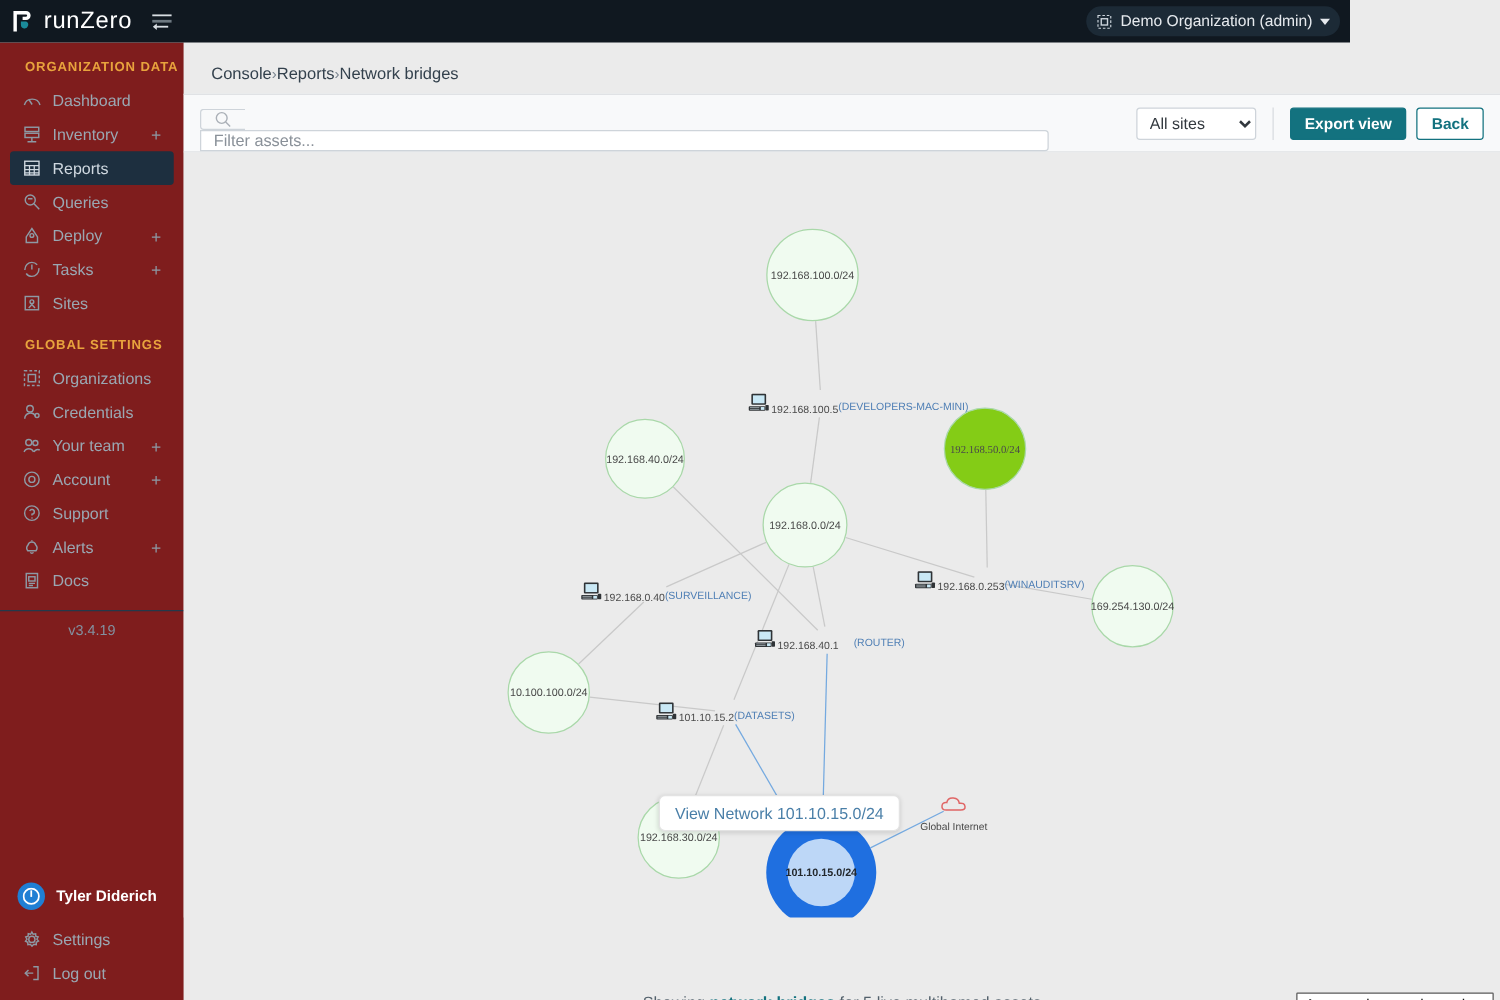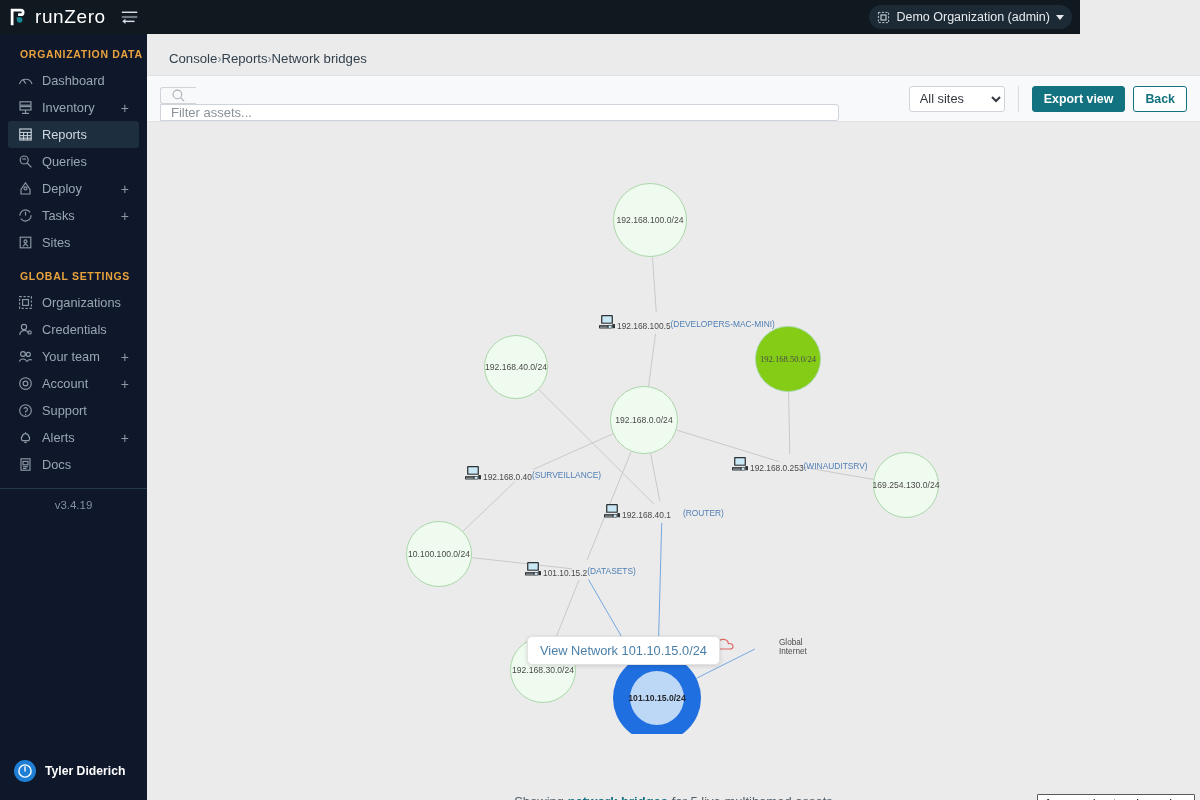--- a/index.html
+++ b/index.html
@@ -28,21 +28,21 @@
     background: #1c2a36; border-radius: 12px; display: flex; align-items: center;
     padding: 0 8px; gap: 6px; cursor: pointer;
   }
   .org-chip .org-label { color: #e6eaee; font-size: 12.5px; }
   .caret { width: 0; height: 0; border-left: 4.5px solid transparent;
            border-right: 4.5px solid transparent; border-top: 5px solid #e6eaee; }
 
   
   .sidebar {
     position: absolute; top: 34px; left: 0; width: 147px; height: 766px;
-    background: #0f172a; display: flex; flex-direction: column;
+    background: #7f1d1d; display: flex; flex-direction: column;
   }
   .side-section {
     color: #e8a33d; font-size: 10.5px; letter-spacing: 0.7px;
     padding: 14px 0 7px 20px; font-weight: 600;
   }
   .nav-item {
     display: flex; align-items: center; height: 27px;
     margin: 0 8px; padding-left: 10px; border-radius: 3px;
     color: #9aa7b2; font-size: 12.8px; cursor: pointer; position: relative;
   }
@@ -124,21 +124,21 @@
     width: 54px; height: 54px; border-radius: 50%; background: #bdd7f7;
     display: flex; align-items: center; justify-content: center;
     font-size: 8.6px; color: #23282d; font-weight: 600;
   }
 
   .host-node { position: absolute; display: flex; align-items: center; cursor: pointer; }
   .host-ico { width: 20px; height: 18px; }
   .host-ip { font-size: 8.4px; color: #4a4a4a; margin-top: 2px; white-space: nowrap; }
   .host-name { font-size: 8.4px; color: #4f7fb5; white-space: nowrap; line-height: 1.15; }
 
-  .inet-node { position: absolute; display: flex; flex-direction: row; align-items: center; cursor: pointer; gap: 44px; }
+  .inet-node { position: absolute; display: flex; flex-direction: column; align-items: center; cursor: pointer; }
   .inet-label { font-size: 8.2px; color: #4a4a4a; margin-top: 2px; }
 
   .tooltip {
     position: absolute; background: #ffffff; border: 1px solid #e3e3e3;
     border-radius: 5px; padding: 6px 12px; font-size: 12.8px; color: #4a7fa8;
     box-shadow: 0 1px 4px rgba(0,0,0,0.14); white-space: nowrap; z-index: 20;
   }
 
   
   .showing {
@@ -342,20 +342,41 @@
     <div class="side-bottom">
       <div class="user-row">
         <span class="avatar">
           <svg width="14" height="14" viewBox="0 0 16 16">
             <circle cx="8" cy="8" r="7" fill="none" stroke="#ffffff" stroke-width="1.6"></circle>
             <rect x="7.2" y="2.6" width="1.6" height="6" fill="#ffffff"></rect>
           </svg>
         </span>
         <span class="user-name">Tyler Diderich</span>
       </div>
+      <div id="bottom-nav">
+          <div class="nav-item">
+            <span class="nav-ico">
+              <svg width="15" height="15" viewBox="0 0 15 15">
+                <circle cx="7.5" cy="7.5" r="2.5" stroke="#8d99a4" stroke-width="1.15" fill="none"></circle>
+                <path d="M7.5 1.6 L8.5 3.4 L10.5 3 L10.6 5 L12.5 5.6 L11.5 7.3 L12.8 8.9 L11 9.8 L11 11.8 L9 11.5 L7.6 13 L6.3 11.5 L4.3 11.8 L4.2 9.8 L2.4 8.9 L3.6 7.3 L2.6 5.6 L4.5 5 L4.6 3 L6.5 3.4 Z" stroke="#8d99a4" stroke-width="1.15" fill="none"></path>
+              </svg>
+            </span>
+            <span>Settings</span>
+          </div>
+          <div class="nav-item">
+            <span class="nav-ico">
+              <svg width="15" height="15" viewBox="0 0 15 15">
+                <path d="M8.6 2.4 L12.4 2.4 L12.4 12.6 L8.6 12.6" stroke="#8d99a4" stroke-width="1.15" fill="none"></path>
+                <line x1="2.2" y1="7.5" x2="8.6" y2="7.5" stroke="#8d99a4" stroke-width="1.15" fill="none"></line>
+                <path d="M4.8 5 L2.2 7.5 L4.8 10" stroke="#8d99a4" stroke-width="1.15" fill="none"></path>
+              </svg>
+            </span>
+            <span>Log out</span>
+          </div>
+        </div>
     </div>
   </div>
 
   <div class="main">
 
     <div class="breadcrumb" id="breadcrumb">
         <span class="crumb">Console</span>
         <span class="crumb-sep">›</span>
         <span class="crumb">Reports</span>
         <span class="crumb-sep">›</span>

